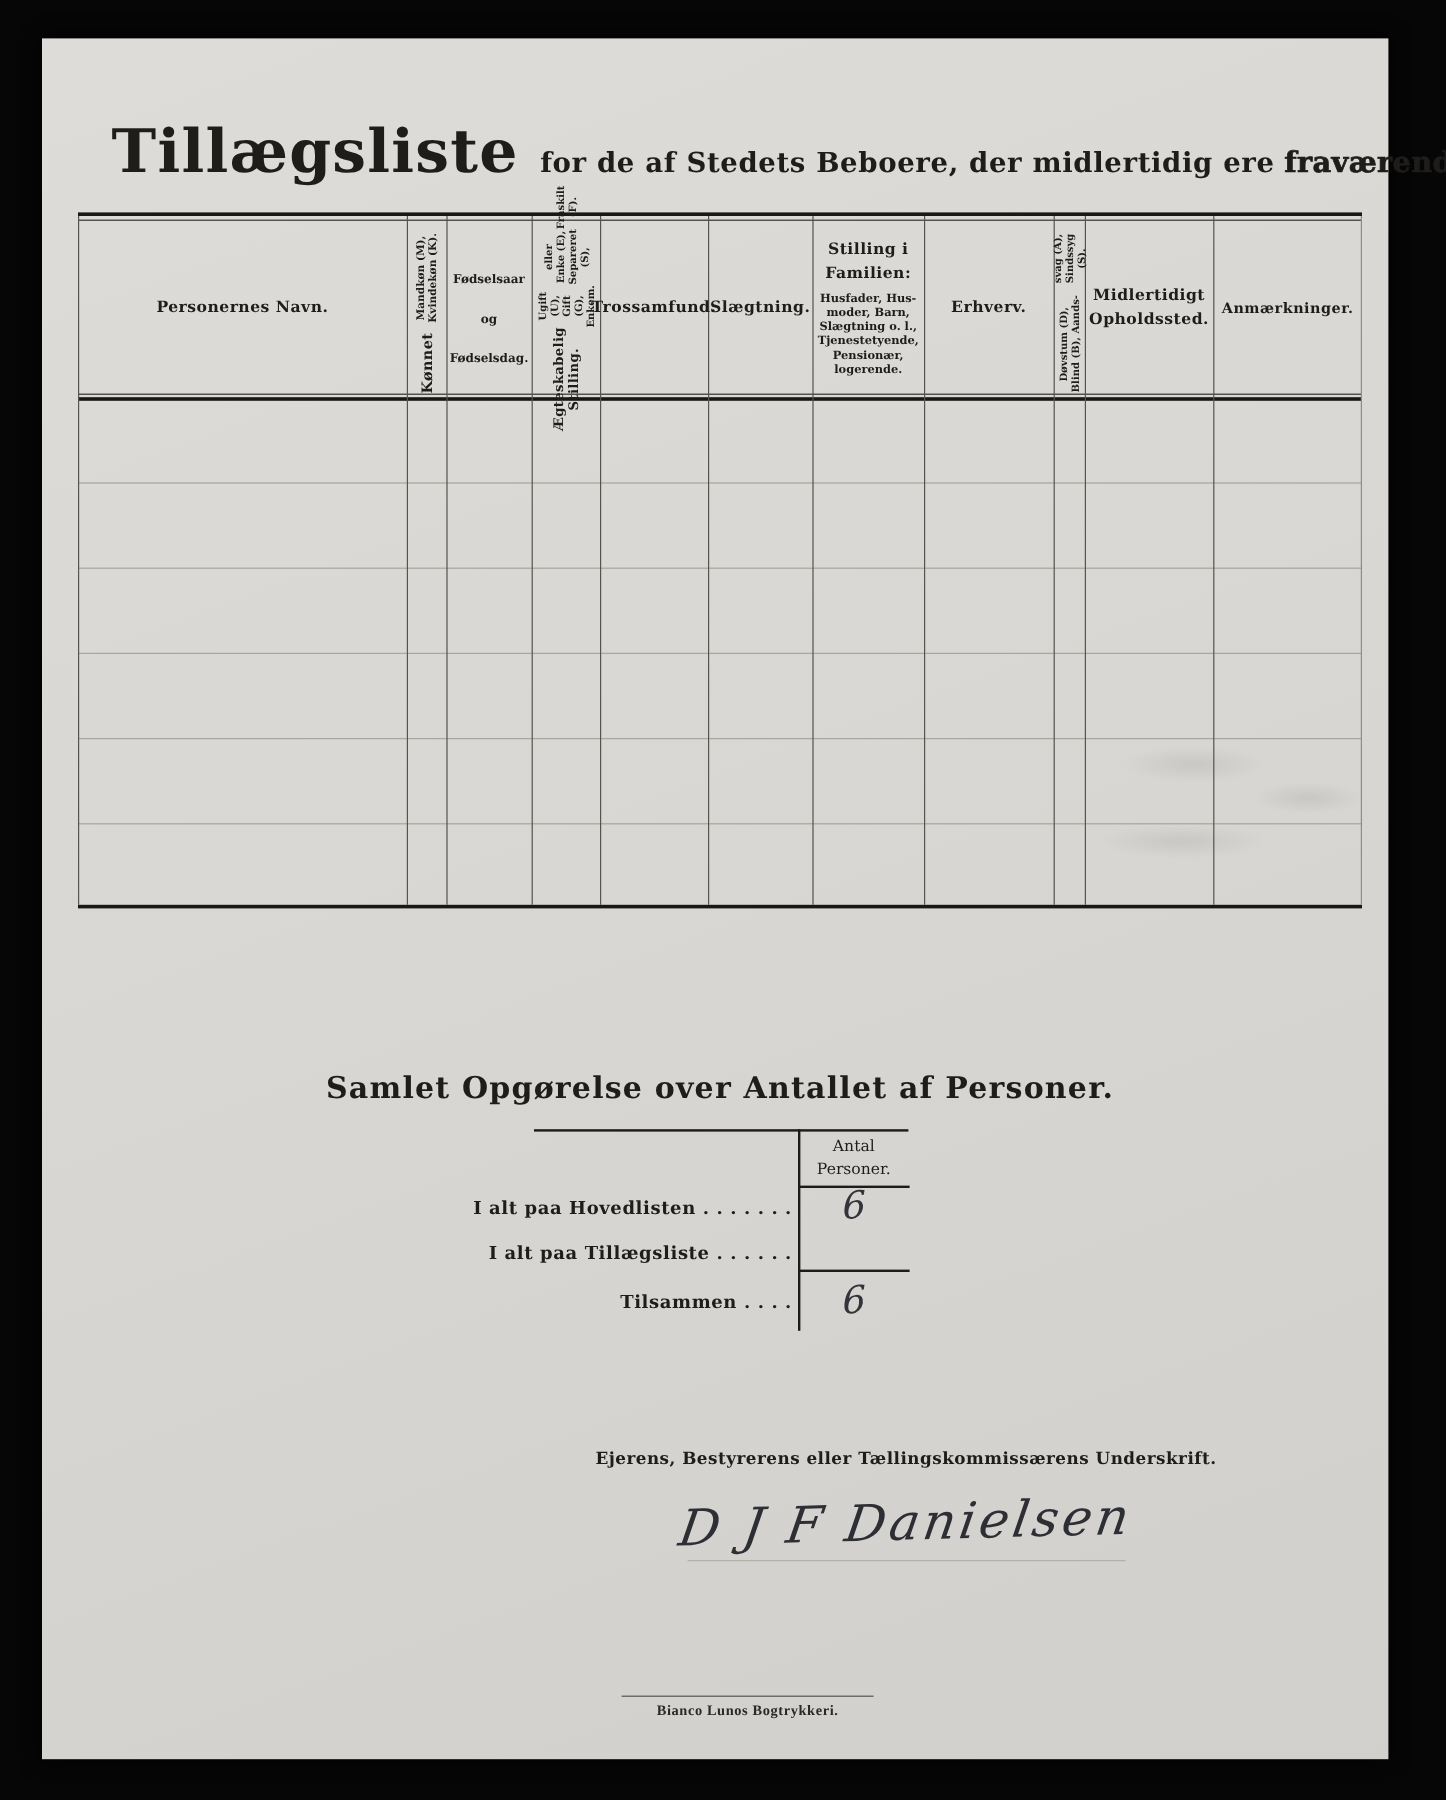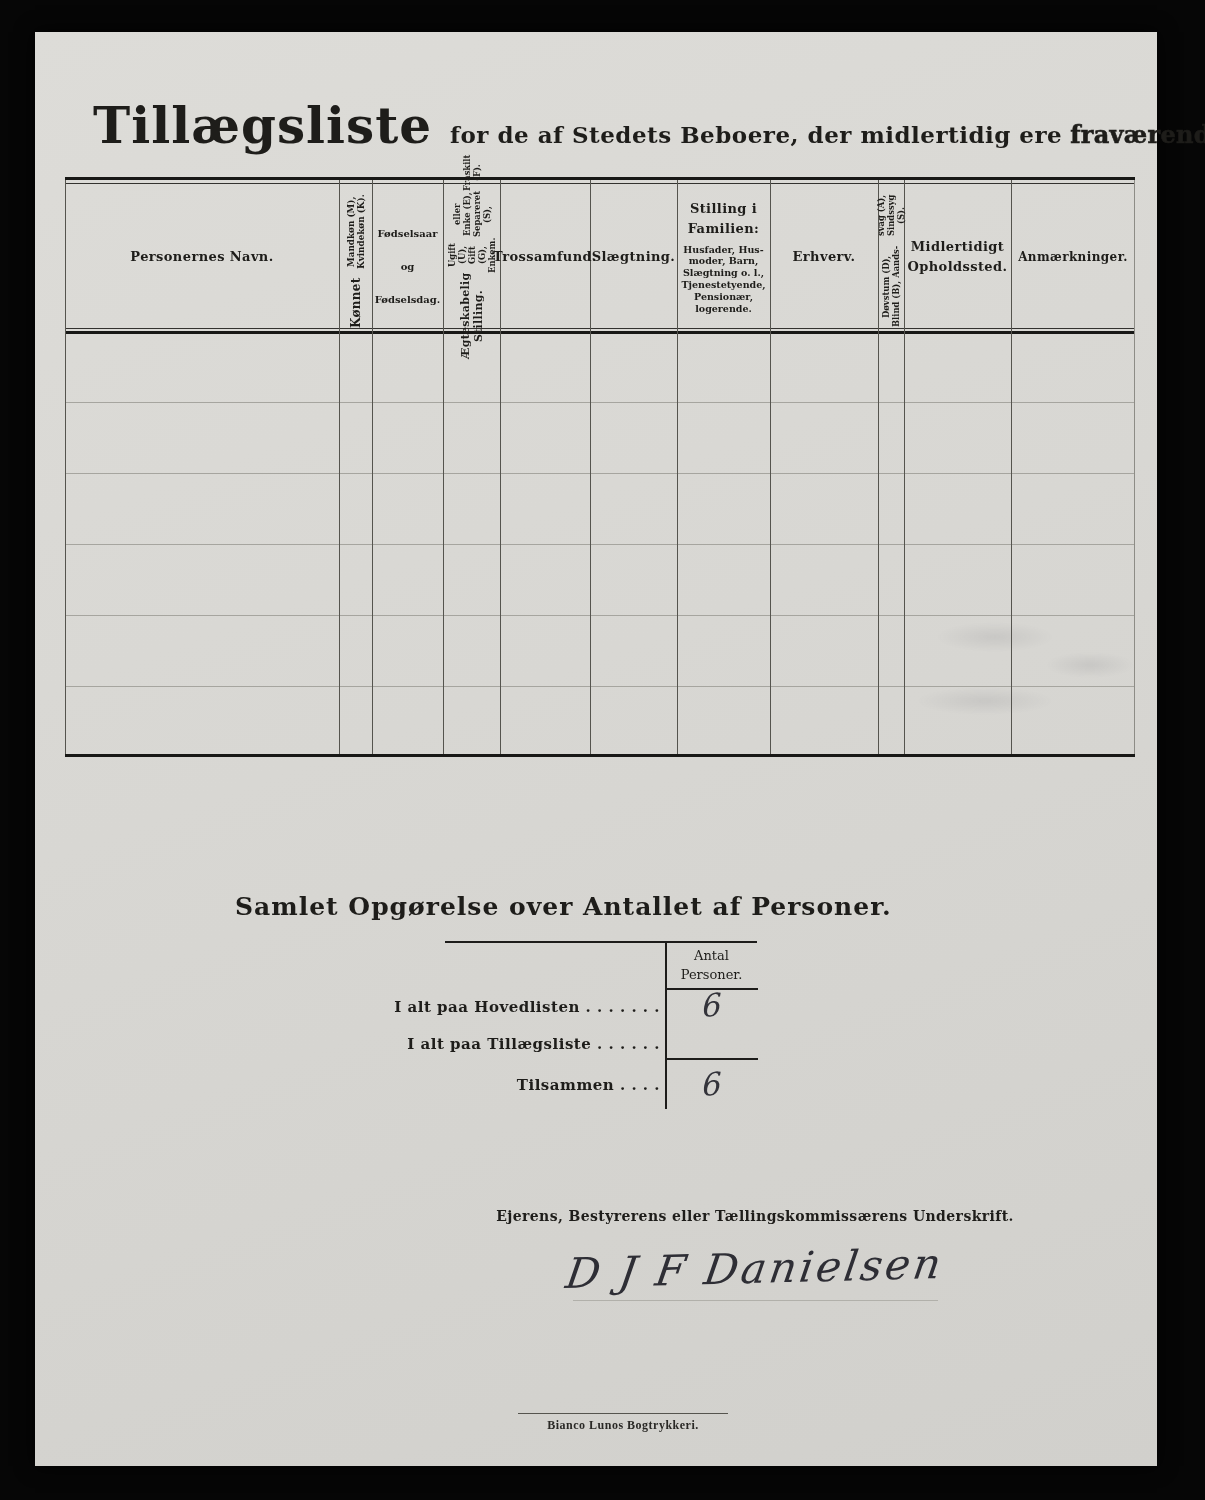--- a/index.html
+++ b/index.html
@@ -48,21 +48,21 @@
     writing-mode:vertical-rl;transform:rotate(180deg);
     height:142px;display:flex;align-items:center;justify-content:center;
     text-align:center;
   }
   .vert .vt-main{font-size:12px;font-weight:bold;letter-spacing:.3px;}
   .vert .vt-sub{font-size:8.8px;font-weight:bold;}
   .vert.narrow .vt-sub{font-size:8.4px;}
   .body-row{position:absolute;left:0;right:0;}
   
   .summary-heading{
-    position:absolute;left:200px;top:860px;width:730px;
+    position:absolute;left:200px;top:860px;width:730px;text-align:center;
     font-size:25px;font-weight:bold;letter-spacing:1px;
   }
   .sum-rule{position:absolute;background:#1d1c1a;}
   .sum-rule.top{left:410px;top:909px;width:312px;height:2px;}
   .sum-rule.colhead{left:631px;top:956px;width:92px;height:2px;}
   .sum-rule.mid{left:631px;top:1026px;width:92px;height:1.5px;}
   .sum-vline{position:absolute;left:630px;top:909px;width:1.5px;height:168px;background:#1d1c1a;}
   .sum-col-header{
     position:absolute;left:631px;top:915px;width:91px;text-align:center;
     font-size:13px;font-weight:normal;line-height:1.45;

